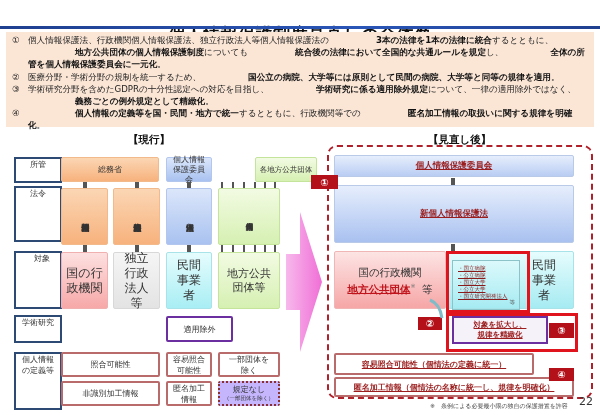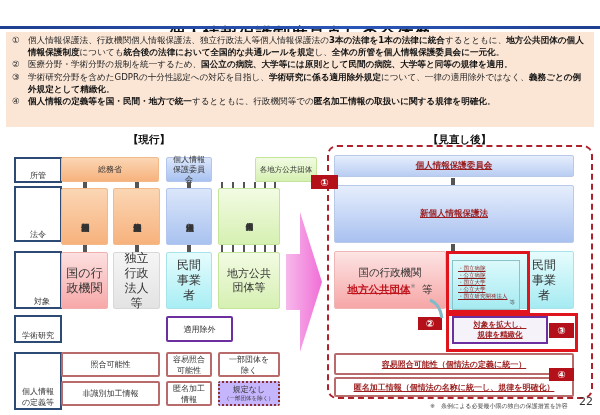--- a/index.html
+++ b/index.html
@@ -5,25 +5,25 @@
   * { box-sizing: border-box; margin: 0; padding: 0; }
   html, body { width: 600px; height: 415px; overflow: hidden; background: #ffffff; }
   body { font-family: "DejaVu Sans", "Liberation Sans", sans-serif; color: #222; position: relative; }
 
   .title { position: absolute; left: 0; top: 4px; width: 600px; text-align: center; font-size: 17px; font-weight: bold; color: #111; letter-spacing: 0.5px; margin-top: 19px; }
   .title-rule { position: absolute; left: 0; top: 26px; width: 600px; height: 3px; background: linear-gradient(90deg,#1f3f8f,#2a56b8 60%,#1f3f8f); }
 
   .summary { position: absolute; left: 6px; top: 32px; width: 588px; height: 95px; background: #fbe6d6; padding: 2px 6px; font-size: 8.6px; line-height: 12.2px; color: #222; }
   .summary .item { display: flex; }
   .summary .num { flex: 0 0 16px; }
-  .summary .txt b { font-weight: bold; color: #111; }
+  .summary .txt b { font-weight: bold; color: #111; padding-left: 47px; }
 
   .section-label { position: absolute; font-size: 10.5px; font-weight: bold; color: #111; }
 
-  .rowhead { position: absolute; left: 14px; width: 48px; border: 2px solid #2c4a73; background: #fff; font-size: 8px; display: flex; align-items: flex-end; justify-content: center; text-align: center; color: #333; line-height: 11px; }
+  .rowhead { position: absolute; left: 14px; width: 48px; border: 2px solid #2c4a73; background: #fff; font-size: 8px; display: flex; align-items: flex-start; justify-content: center; text-align: center; color: #333; line-height: 11px; }
 
   .box { position: absolute; display: flex; align-items: center; justify-content: center; text-align: center; border-radius: 2px; }
   .org { background: linear-gradient(#fbd6b4,#f7b27d); border: 1px solid #f2b98a; font-size: 8px; color: #333; }
   .blue { background: linear-gradient(#dbe6fa,#a9c2f0); border: 1px solid #b3c7ee; font-size: 8px; color: #333; }
   .green { background: linear-gradient(#f2fbe3,#d6f0b2); border: 1px solid #c4e39b; }
   .vtext { writing-mode: vertical-rl; font-size: 8px; line-height: 10px; color: #333; letter-spacing: 0; }
   .conn { position: absolute; width: 4px; height: 7px; background: #555; }
 
   .t-red { background: linear-gradient(#fde0e0,#f7a8a8); border: 1px solid #f0b0b0; font-size: 12px; color: #333; line-height: 15px; }
   .t-gray { background: linear-gradient(#f5f5f5,#e3e3e3); border: 1px solid #d8d8d8; font-size: 12px; color: #333; line-height: 15px; }
@@ -222,21 +222,21 @@
 <div class="redframe" style="left:446px; top:251px; width:84px; height:62px;"></div>
 <div class="redframe" style="left:446px; top:313px; width:132px; height:39px;"></div>
 
 <div class="expand-box">
   <div>
     <div>対象を拡大し、</div>
     <div>規律を精緻化</div>
   </div>
 </div>
 
-<div class="box def-after" style="left:334px; top:353px; width:240px; height:22px;">
+<div class="box def-after" style="left:334px; top:353px; width:200px; height:22px;">
     <span>容易照合可能性（個情法の定義に統一）</span>
   </div>
 <div class="box def-after" style="left:334px; top:377px; width:240px; height:20px;">
     <span>匿名加工情報（個情法の名称に統一し、規律を明確化）</span>
   </div>
 
 <div class="badge" style="left:311px; top:175px; width:27px; height:14px;">①</div>
 <div class="badge" style="left:418px; top:317px; width:24px; height:13px;">②</div>
 <div class="badge" style="left:549px; top:323px; width:25px; height:15px;">③</div>
 <div class="badge" style="left:549px; top:368px; width:25px; height:13px;">④</div>

